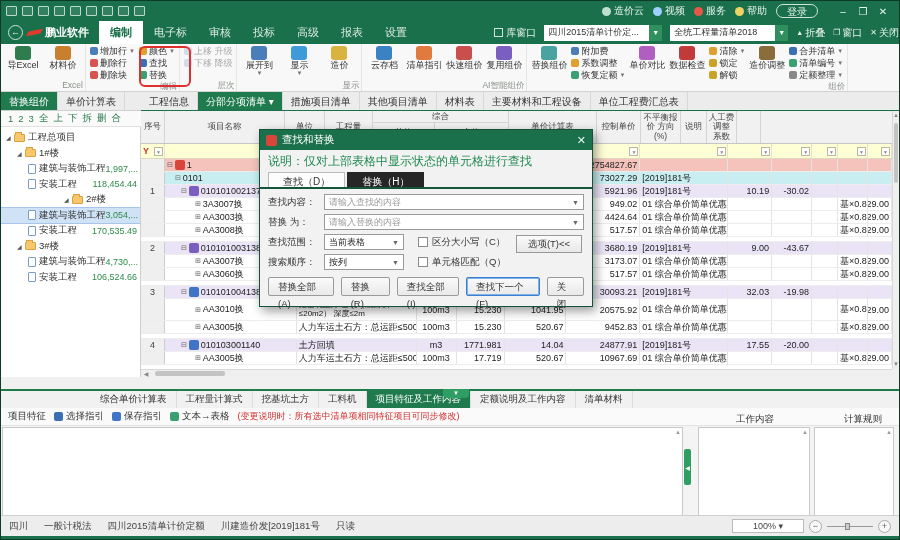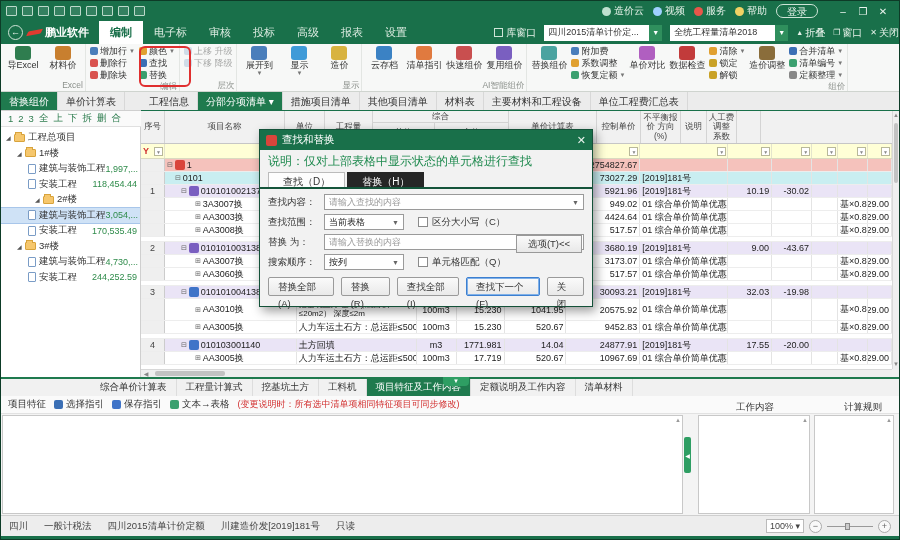--- a/index.html
+++ b/index.html
@@ -84,39 +84,39 @@
 .cic{width:10px;height:10px;border-radius:2px;margin-right:2px;flex:0 0 auto;}
 .wrapname{white-space:normal;line-height:1.05;font-size:8px;}
 
 .vscroll{position:absolute;right:0;top:110px;width:7px;bottom:170px;background:#efefef;border-left:1px solid #d8d8d8;}
 .vthumb{position:absolute;left:1px;right:1px;top:12px;height:60px;background:#c3c3c3;border-radius:3px;}
 .varr{position:absolute;left:0;right:0;height:9px;color:#888;font-size:6px;text-align:center;line-height:9px;}
 .hscroll{position:absolute;left:140px;right:7px;bottom:162px;height:8px;background:#efefef;border-top:1px solid #d8d8d8;}
 .hthumb{position:absolute;left:14px;top:1px;width:70px;height:5px;background:#c3c3c3;border-radius:2px;}
 .harr{position:absolute;top:0;width:10px;color:#888;font-size:6px;text-align:center;line-height:8px;}
 
-.bpanel{position:absolute;left:0;right:0;bottom:24px;height:138px;background:#f4f4f4;border-top:2px solid #1f7a4e;}
+.bpanel{position:absolute;left:0;right:0;bottom:12px;height:138px;background:#f4f4f4;border-top:2px solid #1f7a4e;}
 .btabs{display:flex;padding-left:90px;height:17px;background:#f1f1f1;}
 .btab{padding:2px 9px;font-size:9.5px;color:#333;border-right:1px solid #ddd;white-space:nowrap;}
 .btab.active{background:#1f7a4e;color:#fff;}
 .bcaret{position:absolute;left:442px;top:-2px;width:26px;height:9px;background:#2e9e63;color:#fff;font-size:6px;text-align:center;line-height:8px;border-radius:0 0 4px 4px;}
 .btools{height:18px;display:flex;align-items:center;gap:8px;background:#fafafa;border-bottom:1px solid #e2e2e2;padding-left:7px;font-size:9.5px;color:#333;}
 .btool{display:flex;align-items:center;gap:3px;}
 .btool .sicon{width:9px;height:9px;}
 .bnote{color:#d23030;font-size:9px;}
 .fbox{position:absolute;left:1px;top:36px;width:681px;bottom:1px;background:#fff;border:1px solid #c8c8c8;}
 .boxarr{position:absolute;right:1px;top:1px;color:#999;font-size:6px;}
 .ghandle{position:absolute;left:683px;top:58px;width:7px;height:36px;background:#2e9e63;border-radius:2px;color:#fff;font-size:6px;display:flex;align-items:center;justify-content:center;}
 .sublabel{position:absolute;top:22px;font-size:9.5px;color:#333;}
 .wbox{position:absolute;left:697px;top:36px;width:112px;bottom:1px;background:#fff;border:1px solid #c8c8c8;}
 .rbox{position:absolute;left:813px;top:36px;width:80px;bottom:1px;background:#fff;border:1px solid #c8c8c8;}
 
 .statusbar{position:absolute;left:0;right:0;bottom:3px;height:21px;background:#ededed;border-top:1px solid #cfcfcf;display:flex;align-items:center;font-size:9.5px;color:#444;padding-left:8px;gap:16px;}
 .zoomctl{margin-left:auto;display:flex;align-items:center;gap:5px;padding-right:8px;}
-.zbox{border:1px solid #bbb;background:#fff;padding:0 3px;height:14px;line-height:13px;font-size:9px;}
+.zbox{border:1px solid #bbb;background:#fff;padding:0 20px;height:14px;line-height:13px;font-size:9px;}
 .zc{width:13px;height:13px;border:1px solid #aaa;border-radius:50%;text-align:center;line-height:11px;font-size:9px;color:#666;background:#f8f8f8;}
 .ztrack{width:46px;height:1px;background:#999;position:relative;}
 .zthumb{position:absolute;left:18px;top:-3px;width:5px;height:7px;background:#ccc;border:1px solid #888;}
 .strip{position:absolute;left:0;right:0;bottom:0;height:3px;background:#19704a;}
 
 .dialog{position:absolute;left:258px;top:128px;width:334px;height:178px;background:#f2f2f2;border:1px solid #145239;box-shadow:3px 4px 10px rgba(0,0,0,.4);z-index:50;}
 .dtitle{height:20px;background:#19704a;display:flex;align-items:center;color:#fff;font-size:10.5px;padding:0 6px;gap:5px;}
 .dicon{width:11px;height:11px;background:#d9453b;border-radius:2px;}
 .dclose{margin-left:auto;font-size:11px;color:#eaf4ee;}
 .dnote{color:#1f8a4f;font-size:12px;padding:3px 8px 2px;}
@@ -465,21 +465,21 @@
       <div class="tnode" style="padding-left: 27px;">
         <span class="doc"></span>
         <span>建筑与装饰工程</span>
         <span class="amt">1,997,...</span>
       </div>
       <div class="tnode" style="padding-left: 27px;">
         <span class="doc"></span>
         <span>安装工程</span>
         <span class="amt">118,454.44</span>
       </div>
-      <div class="tnode" style="padding-left: 34px;">
+      <div class="tnode" style="padding-left: 34px; margin-left: 29px;">
         <span class="texp">◢</span>
         <span class="fold"></span>
         <span>2#楼</span>
       </div>
       <div class="tnode sel" style="padding-left: 27px;">
         <span class="doc"></span>
         <span>建筑与装饰工程</span>
         <span class="amt">3,054,...</span>
       </div>
       <div class="tnode" style="padding-left: 27px;">
@@ -493,21 +493,21 @@
         <span>3#楼</span>
       </div>
       <div class="tnode" style="padding-left: 27px;">
         <span class="doc"></span>
         <span>建筑与装饰工程</span>
         <span class="amt">4,730,...</span>
       </div>
       <div class="tnode" style="padding-left: 27px;">
         <span class="doc"></span>
         <span>安装工程</span>
-        <span class="amt">244,252.59</span>
+        <span class="amt">106,524.66</span>
       </div>
     </div>
 
   <div class="thead" id="thead">
       <div class="hcell" style="width: 24px;">序号</div>
       <div class="hcell" style="width: 120px;">项目名称</div>
       <div class="hcell" style="width: 40px;">单位</div>
       <div class="hcell" style="width: 48px;">工程量</div>
       <div class="hgroup" style="width: 136px;">
         <div class="hgtop">综合</div>
@@ -914,35 +914,35 @@
       </div>
     <div class="dbody">
       <div class="drow">
         <span class="dlabel">查找内容：</span>
         <span class="dcombo grow">
             <span class="ph">请输入查找的内容</span>
             <span class="caret">▼</span>
           </span>
       </div>
       <div class="drow">
+        <span class="dlabel">替换 为：</span>
+        <span class="dcombo grow">
+            <span class="ph">请输入替换的内容</span>
+            <span class="caret">▼</span>
+          </span>
+      </div>
+      <div class="drow">
         <span class="dlabel">查找范围：</span>
         <span class="dcombo w80">
             <span class="val">当前表格</span>
             <span class="caret">▼</span>
           </span>
         <span class="dcheck">
             <span class="cbx" id="cb0"></span>
             <span>区分大小写（C）</span>
-          </span>
-      </div>
-      <div class="drow">
-        <span class="dlabel">替换 为：</span>
-        <span class="dcombo grow">
-            <span class="ph">请输入替换的内容</span>
-            <span class="caret">▼</span>
           </span>
       </div>
       <div class="drow">
         <span class="dlabel">搜索顺序：</span>
         <span class="dcombo w80">
             <span class="val">按列</span>
             <span class="caret">▼</span>
           </span>
         <span class="dcheck">
             <span class="cbx" id="cb1"></span>

